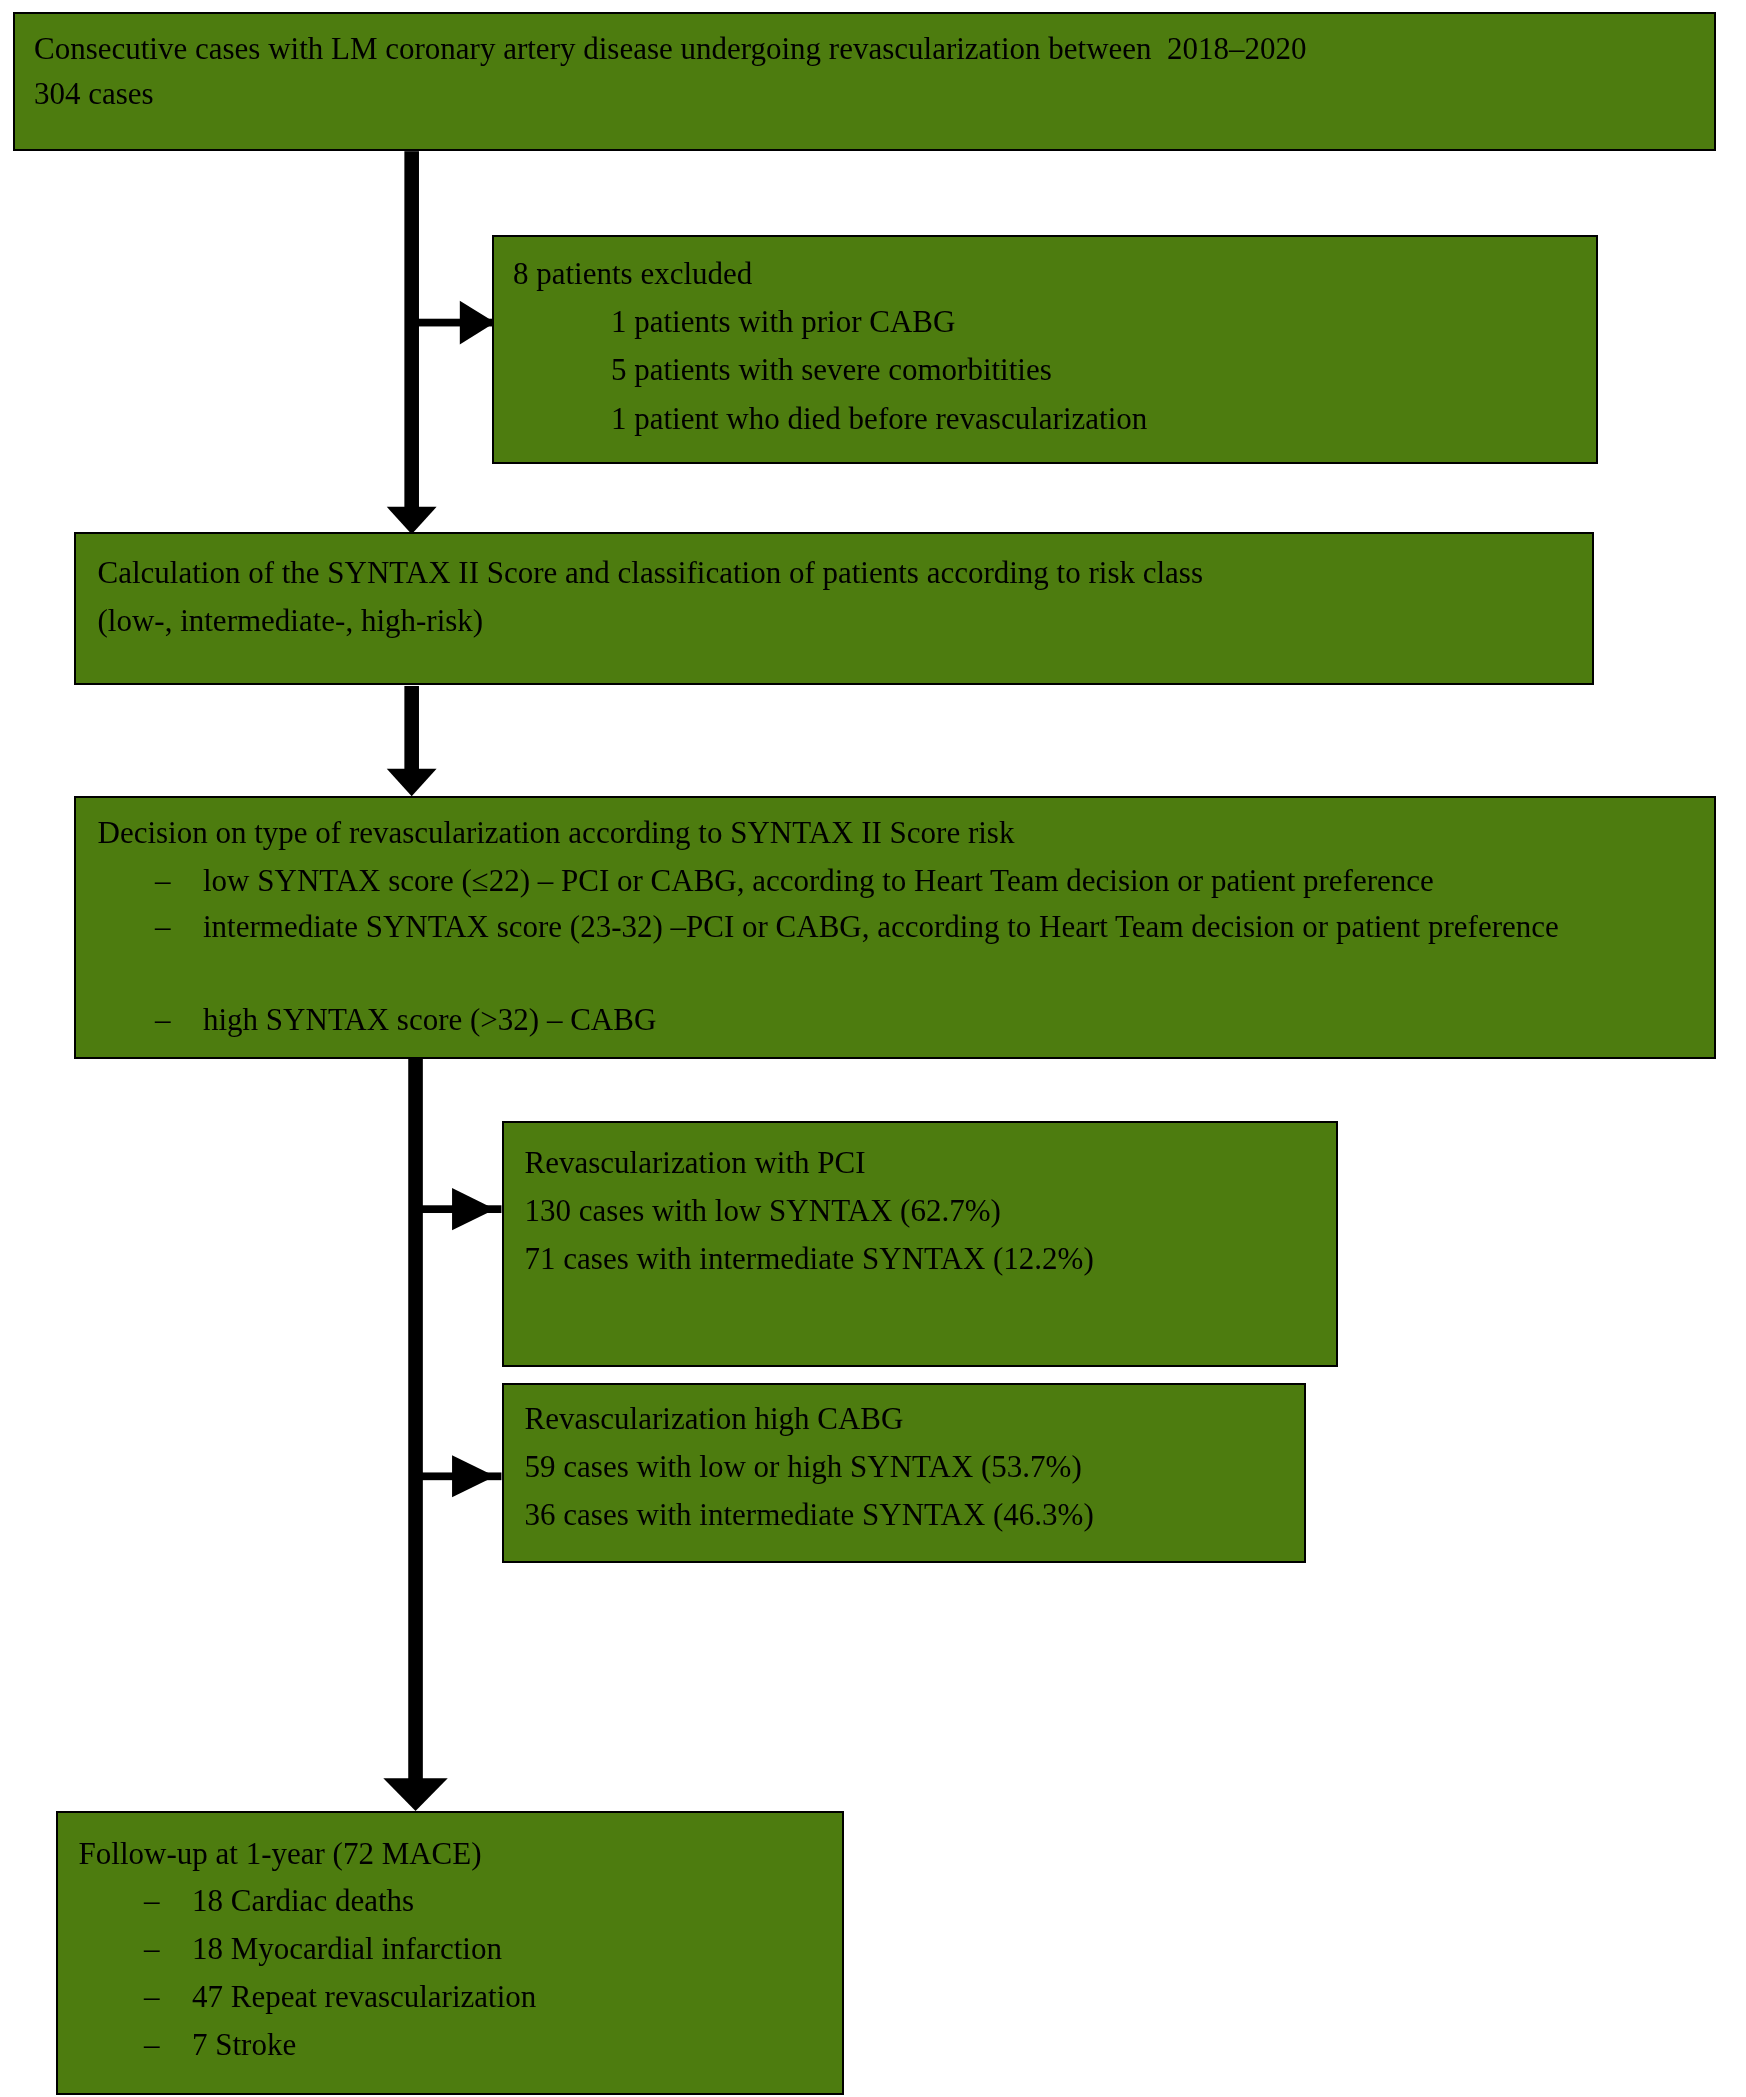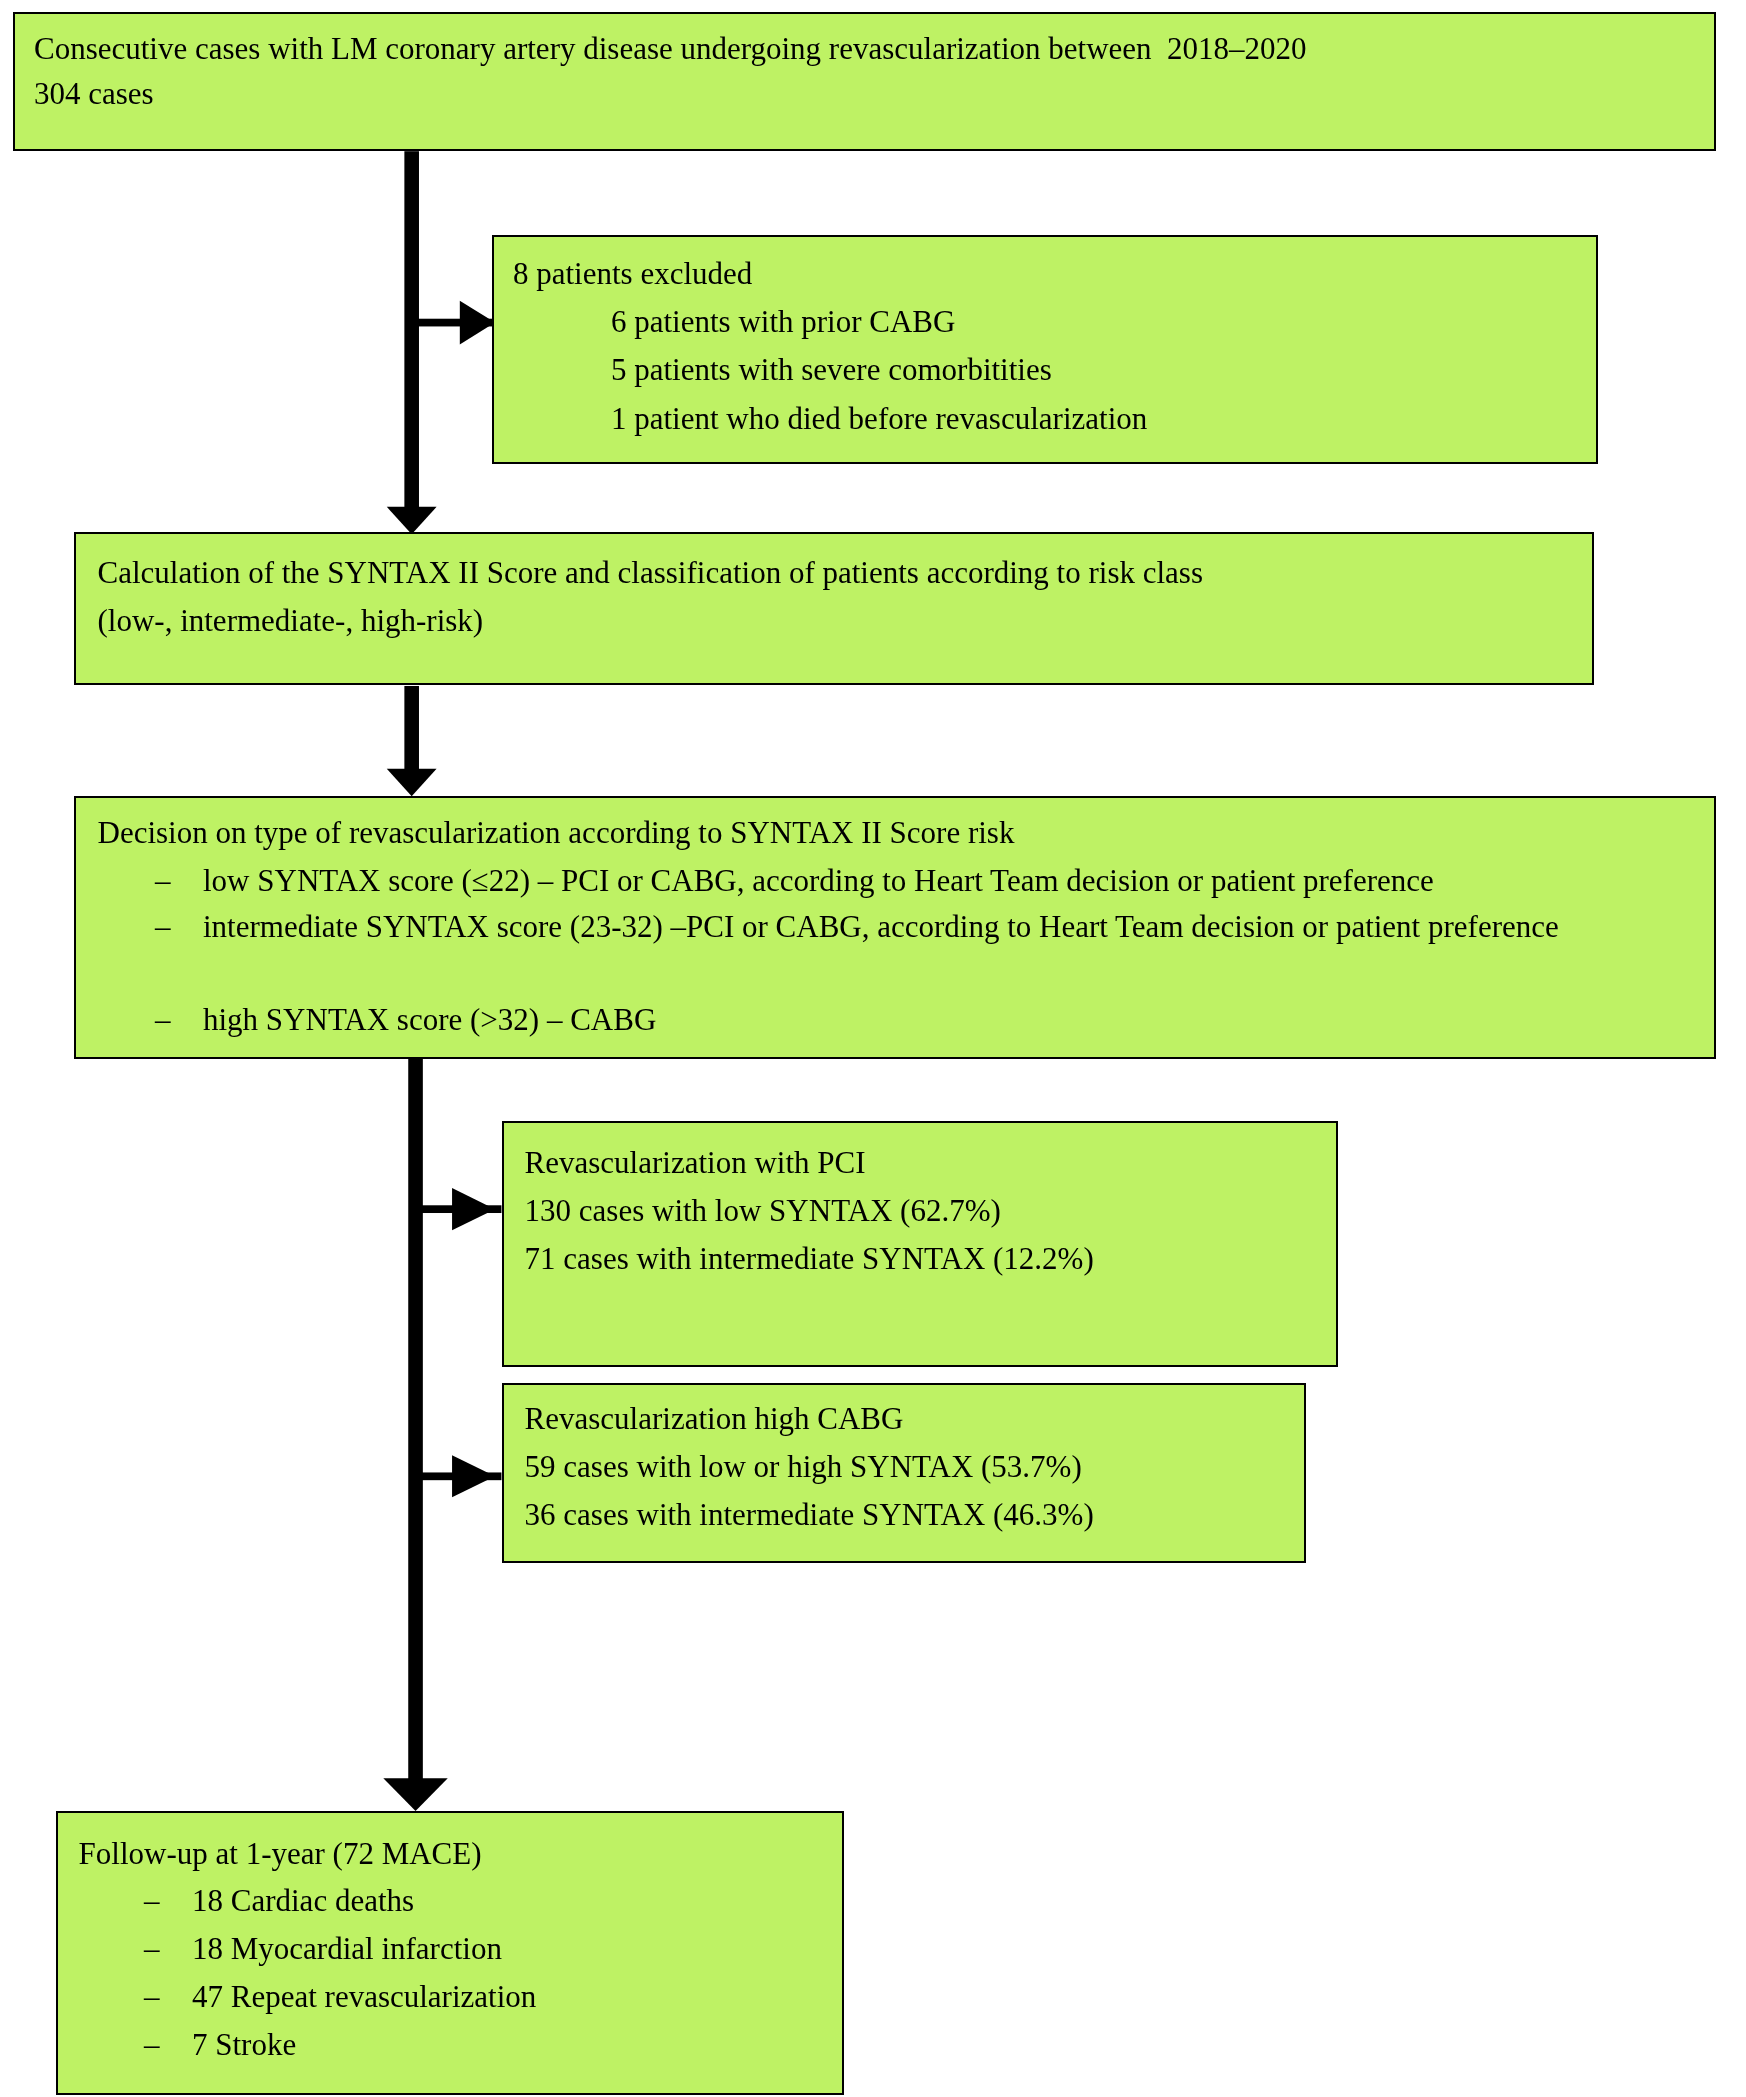--- a/index.html
+++ b/index.html
@@ -15,21 +15,21 @@
     position: relative;
     width: 1746px;
     height: 2097px;
     background: #ffffff;
     overflow: hidden;
   }
   .node-box {
     position: absolute;
     box-sizing: border-box;
     border: 2.6px solid #000000;
-    background: #bef264;
+    background: #4d7c0f;
   }
   .node-text {
     position: absolute;
     font-size: 31px;
     line-height: 1.30;
     white-space: pre;
     letter-spacing: 0px;
   }
   .bullet-row {
     display: flex;
@@ -92,21 +92,21 @@
     </g>
   </svg>
 
   <div class="node-box" style="left:13px; top:12px; width:1703px; height:139px;">
     <div class="node-text" style="left:19px; top:14.6px;">Consecutive cases with LM coronary artery disease undergoing revascularization between  2018–2020</div>
     <div class="node-text" style="left:19px; top:60px;">304 cases</div>
   </div>
 
   <div class="node-box" style="left:492px; top:235px; width:1106px; height:229px;">
     <div class="node-text" style="left:19px; top:17px;">8 patients excluded</div>
-    <div class="node-text" style="left:117px; top:65px;">6 patients with prior CABG</div>
+    <div class="node-text" style="left:117px; top:65px;">1 patients with prior CABG</div>
     <div class="node-text" style="left:117px; top:113px;">5 patients with severe comorbitities</div>
     <div class="node-text" style="left:117px; top:162px;">1 patient who died before revascularization</div>
   </div>
 
   <div class="node-box" style="left:74px; top:532px; width:1520px; height:153px;">
     <div class="node-text" style="left:21.5px; top:19px;">Calculation of the SYNTAX II Score and classification of patients according to risk class</div>
     <div class="node-text" style="left:21.5px; top:67px;">(low-, intermediate-, high-risk)</div>
   </div>
 
   <div class="node-box" style="left:74px; top:796px; width:1642px; height:263px;padding-left:32px;">

